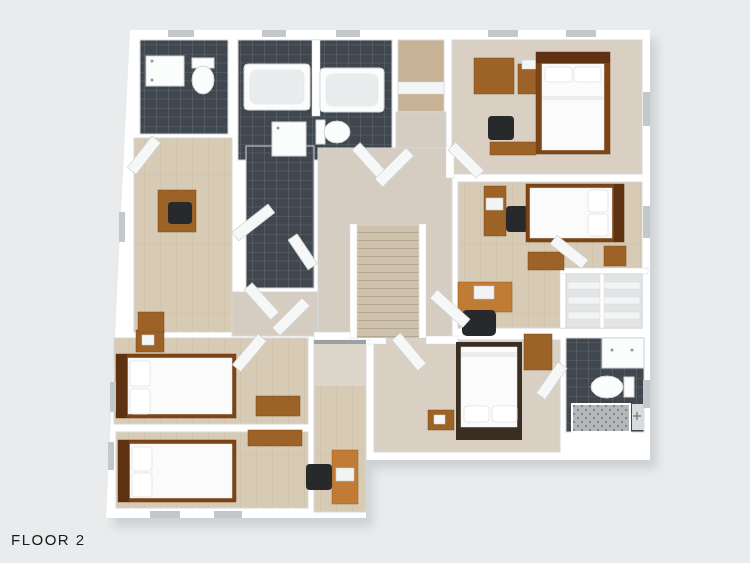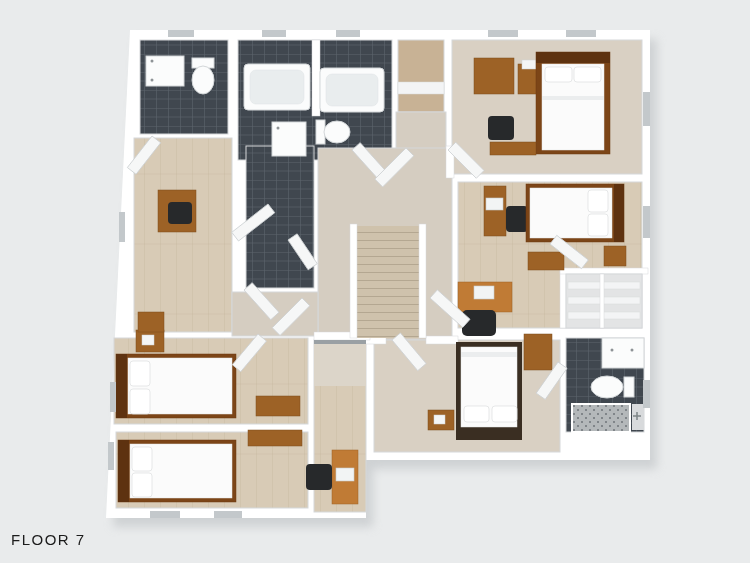--- a/index.html
+++ b/index.html
@@ -264,13 +264,13 @@
     <rect class="window" x="643" y="380" width="7" height="28"></rect>
     <rect class="window" x="119" y="212" width="6" height="30"></rect>
     <rect class="window" x="110" y="382" width="6" height="30"></rect>
     <rect class="window" x="108" y="442" width="6" height="28"></rect>
     <rect class="window" x="150" y="511" width="30" height="7"></rect>
     <rect class="window" x="214" y="511" width="28" height="7"></rect>
   </g>
 </svg>
 </div>
 
-<div class="floor-label">FLOOR 7</div>
+<div class="floor-label">FLOOR 2</div>
 
 </body></html>

